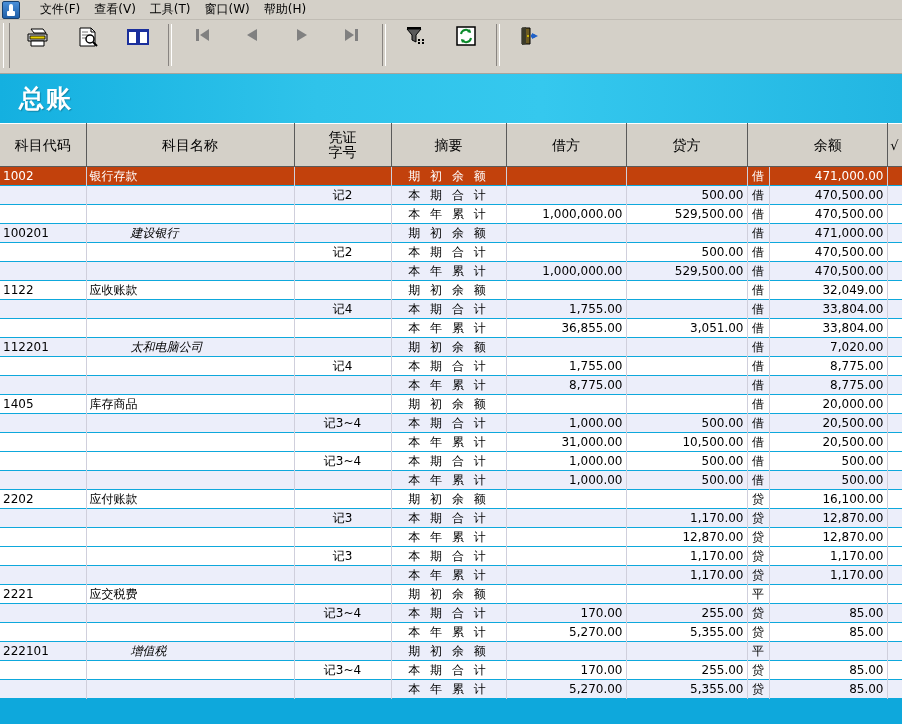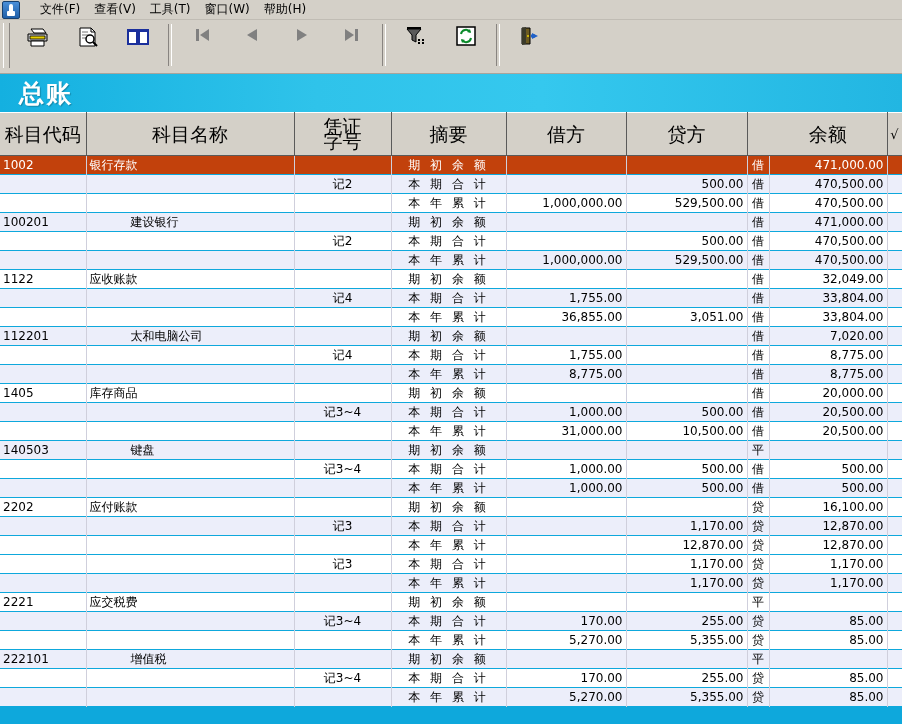--- a/index.html
+++ b/index.html
@@ -107,21 +107,21 @@
     font-size: 12px;
     color: #000;
     line-height: 15px;
     margin-top: 1px;
     white-space: nowrap;
   }
   .tb-btn.disabled .tb-lbl { color: #888480; text-shadow: 1px 1px 0 #ffffff; }
 
   
   .banner {
-    height: 38px;
+    height: 49px;
     background: linear-gradient(to right, #14b0e0 0%, #2fc3ea 35%, #35c8ee 60%, #22b6e2 100%);
     display: flex;
     align-items: center;
     flex: 0 0 auto;
     position: relative;
   }
   .banner-title {
     font-size: 25px;
     font-weight: bold;
     color: #ffffff;
@@ -143,21 +143,21 @@
     width: 902px;
     font-size: 12px;
   }
   table.grid th {
     background: #d4d0c8;
     border-right: 1px solid #5a5a5a;
     border-bottom: 1px solid #5a5a5a;
     border-top: 1px solid #ffffff;
     height: 42px;
     font-weight: normal;
-    font-size: 19px;
+    font-size: 14px;
     color: #000;
     padding: 0 2px;
     text-align: center;
     vertical-align: middle;
     line-height: 15px;
     cursor: default;
   }
   table.grid th.hdr-void {
     background: #d4d0c8;
   }
@@ -174,21 +174,21 @@
     line-height: 17px;
     cursor: default;
   }
   tr.r-alt td { background: #eceefa; }
   tr.r-norm td { background: #ffffff; }
   tr.r-sel td { background: #c2410c; color: #ffffff; }
   tr.r-sel td.c-dir, tr.r-sel td.c-bal { color: #ffffff; }
 
   td.c-code { text-align: left; padding-left: 2px; }
   td.c-name { text-align: left; padding-left: 18px; }
-  td.c-name.lvl2 { padding-left: 44px; }
+  td.c-name.lvl2 { padding-left: 44px; font-style: italic; }
   td.c-voucher { text-align: center; }
   td.c-abs { text-align: center; letter-spacing: 3px; padding-left: 8px; margin-top: 20px; }
   td.c-debit, td.c-credit { text-align: right; padding-right: 4px; }
   td.c-bal { text-align: right; padding-right: 6px; }
   td.c-dir { text-align: center; padding: 0; border-right: none; }
   td.c-chk { text-align: center; border-right: none; }
 
   
   tr.grp-start td { border-top: 1px solid #b8b8c8; }
 
@@ -515,31 +515,20 @@
             <td class="c-code"></td>
             <td class="c-name"></td>
             <td class="c-voucher"></td>
             <td class="c-abs">本 年 累 计</td>
             <td class="c-debit">31,000.00</td>
             <td class="c-credit">10,500.00</td>
             <td class="c-dir">借</td>
             <td class="c-bal">20,500.00</td>
             <td class="c-chk"></td>
           </tr>
-          <tr class="r-alt grp-start">
-            <td class="c-code">140503</td>
-            <td class="c-name lvl2">键盘</td>
-            <td class="c-voucher"></td>
-            <td class="c-abs">期 初 余 额</td>
-            <td class="c-debit"></td>
-            <td class="c-credit"></td>
-            <td class="c-dir">平</td>
-            <td class="c-bal"></td>
-            <td class="c-chk"></td>
-          </tr>
           <tr class="r-norm">
             <td class="c-code"></td>
             <td class="c-name lvl2"></td>
             <td class="c-voucher">记3~4</td>
             <td class="c-abs">本 期 合 计</td>
             <td class="c-debit">1,000.00</td>
             <td class="c-credit">500.00</td>
             <td class="c-dir">借</td>
             <td class="c-bal">500.00</td>
             <td class="c-chk"></td>

